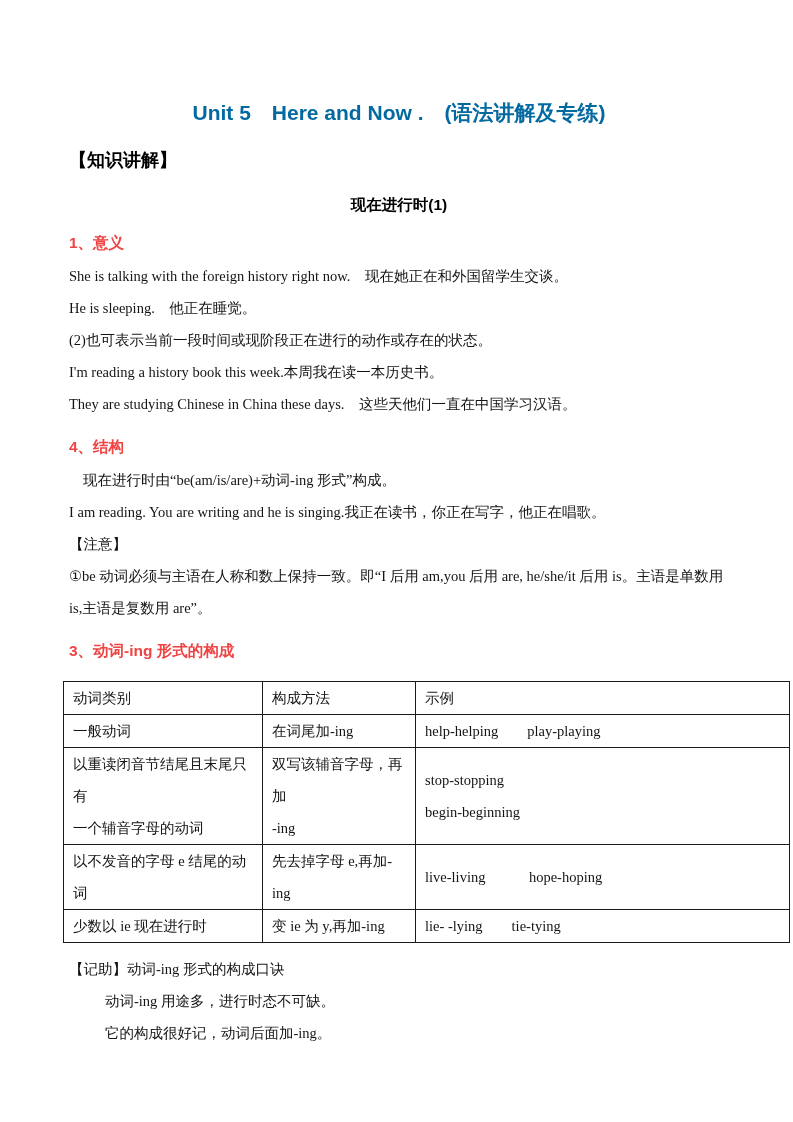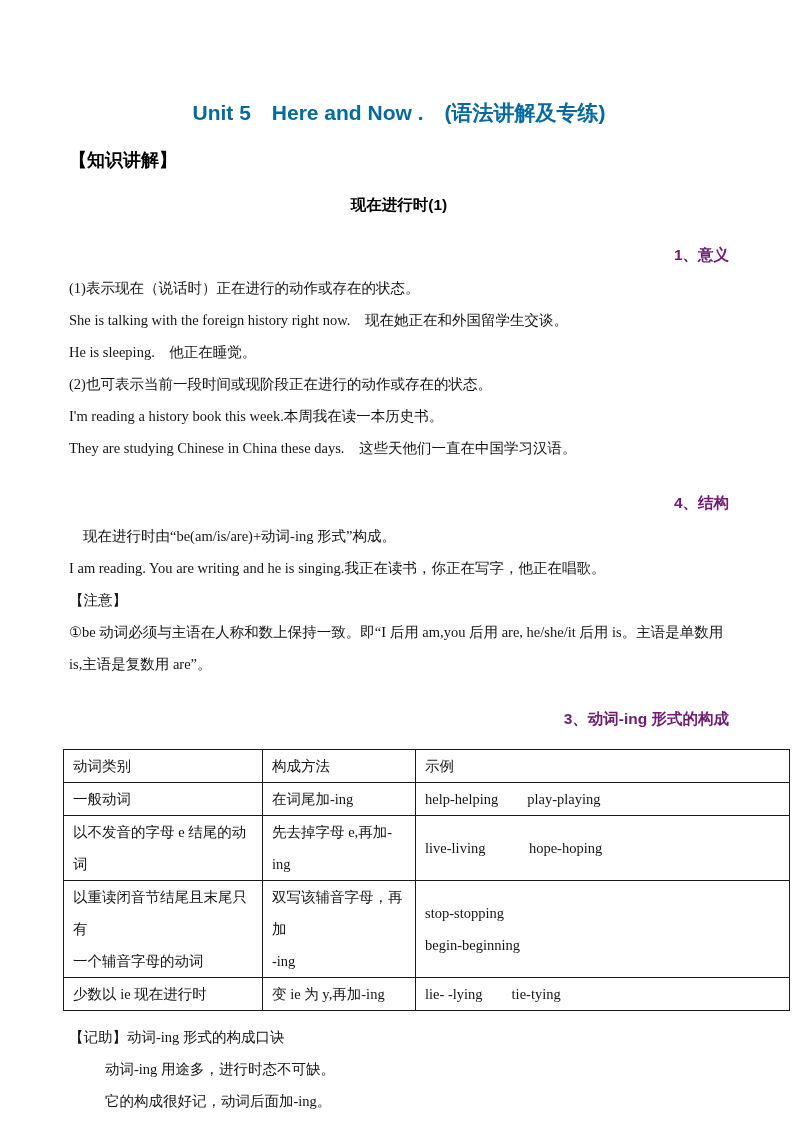--- a/index.html
+++ b/index.html
@@ -37,27 +37,26 @@
   .subtitle {
     margin: 20px 0 0 0;
     text-align: center;
     font-family: "Liberation Sans", "DejaVu Sans", sans-serif;
     font-weight: bold;
     font-size: 15.5px;
     line-height: 22px;
     color: #000;
   }
   .sec-heading {
-    margin: 27px 0 5px 0;
+    margin: 15px 0 5px 0;
     font-family: "Liberation Sans", "DejaVu Sans", sans-serif;
     font-weight: bold;
     font-size: 15.5px;
     line-height: 24px;
-    color: #701a75;
-    text-align: right;
+    color: #ef4444;
   }
   .para {
     margin: 0;
     line-height: 32px;
     font-size: 14.5px;
   }
   .indent-1 { padding-left: 14px; }
   .indent-2 { padding-left: 36px; }
   .grammar-table {
     border-collapse: collapse;
@@ -85,21 +84,20 @@
 
 <div class="page">
 
   <h1 class="doc-title">Unit 5　Here and Now .　(语法讲解及专练)</h1>
 
   <h2 class="knowledge-heading">【知识讲解】</h2>
 
   <div class="subtitle">现在进行时(1)</div>
 
   <h3 class="sec-heading">1、意义</h3>
-  <p class="para">(1)表示现在（说话时）正在进行的动作或存在的状态。</p>
   <p class="para">She is talking with the foreign history right now.　现在她正在和外国留学生交谈。</p>
   <p class="para">He is sleeping.　他正在睡觉。</p>
   <p class="para">(2)也可表示当前一段时间或现阶段正在进行的动作或存在的状态。</p>
   <p class="para">I'm reading a history book this week.本周我在读一本历史书。</p>
   <p class="para">They are studying Chinese in China these days.　这些天他们一直在中国学习汉语。</p>
 
   <h3 class="sec-heading">4、结构</h3>
   <p class="para indent-1">现在进行时由“be(am/is/are)+动词-ing 形式”构成。</p>
   <p class="para">I am reading. You are writing and he is singing.我正在读书，你正在写字，他正在唱歌。</p>
   <p class="para">【注意】</p>
@@ -113,31 +111,31 @@
       <td class="col1">动词类别</td>
       <td class="col2">构成方法</td>
       <td class="col3">示例</td>
     </tr>
     <tr>
       <td class="col1">一般动词</td>
       <td class="col2">在词尾加-ing</td>
       <td class="col3">help-helping　　play-playing</td>
     </tr>
     <tr>
-      <td class="col1">以不发音的字母 e 结尾的动词</td>
-      <td class="col2">先去掉字母 e,再加-ing</td>
-      <td class="col3">live-living　　　hope-hoping</td>
-    </tr>
-    <tr>
       <td class="col1">以重读闭音节结尾且末尾只有
 一个辅音字母的动词</td>
       <td class="col2">双写该辅音字母，再加
 -ing</td>
       <td class="col3">stop-stopping
 begin-beginning</td>
+    </tr>
+    <tr>
+      <td class="col1">以不发音的字母 e 结尾的动词</td>
+      <td class="col2">先去掉字母 e,再加-ing</td>
+      <td class="col3">live-living　　　hope-hoping</td>
     </tr>
     <tr>
       <td class="col1">少数以 ie 现在进行时</td>
       <td class="col2">变 ie 为 y,再加-ing</td>
       <td class="col3">lie- -lying　　tie-tying</td>
     </tr>
   </tbody>
     </table>
 
   <p class="para mnemonic-head">【记助】动词-ing 形式的构成口诀</p>

